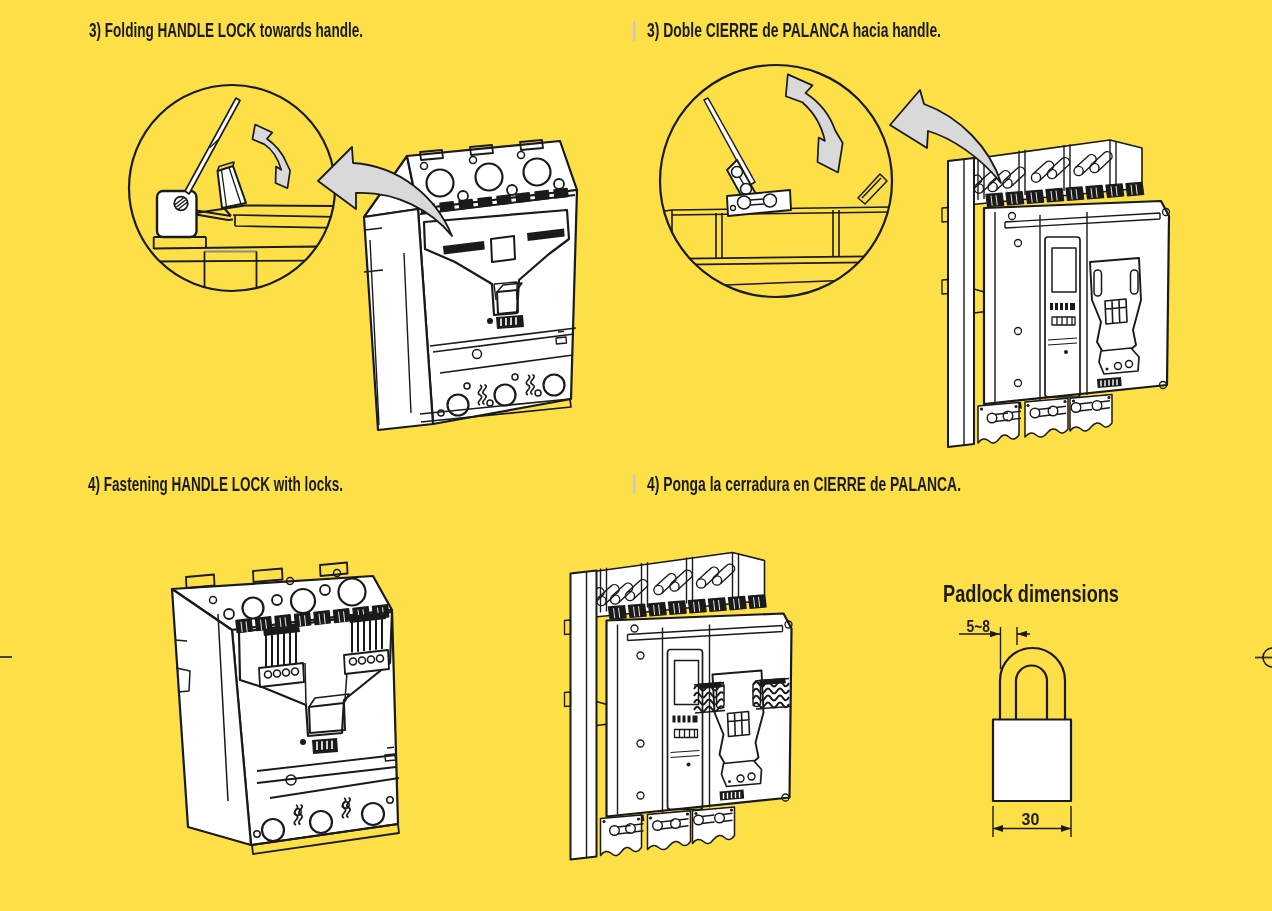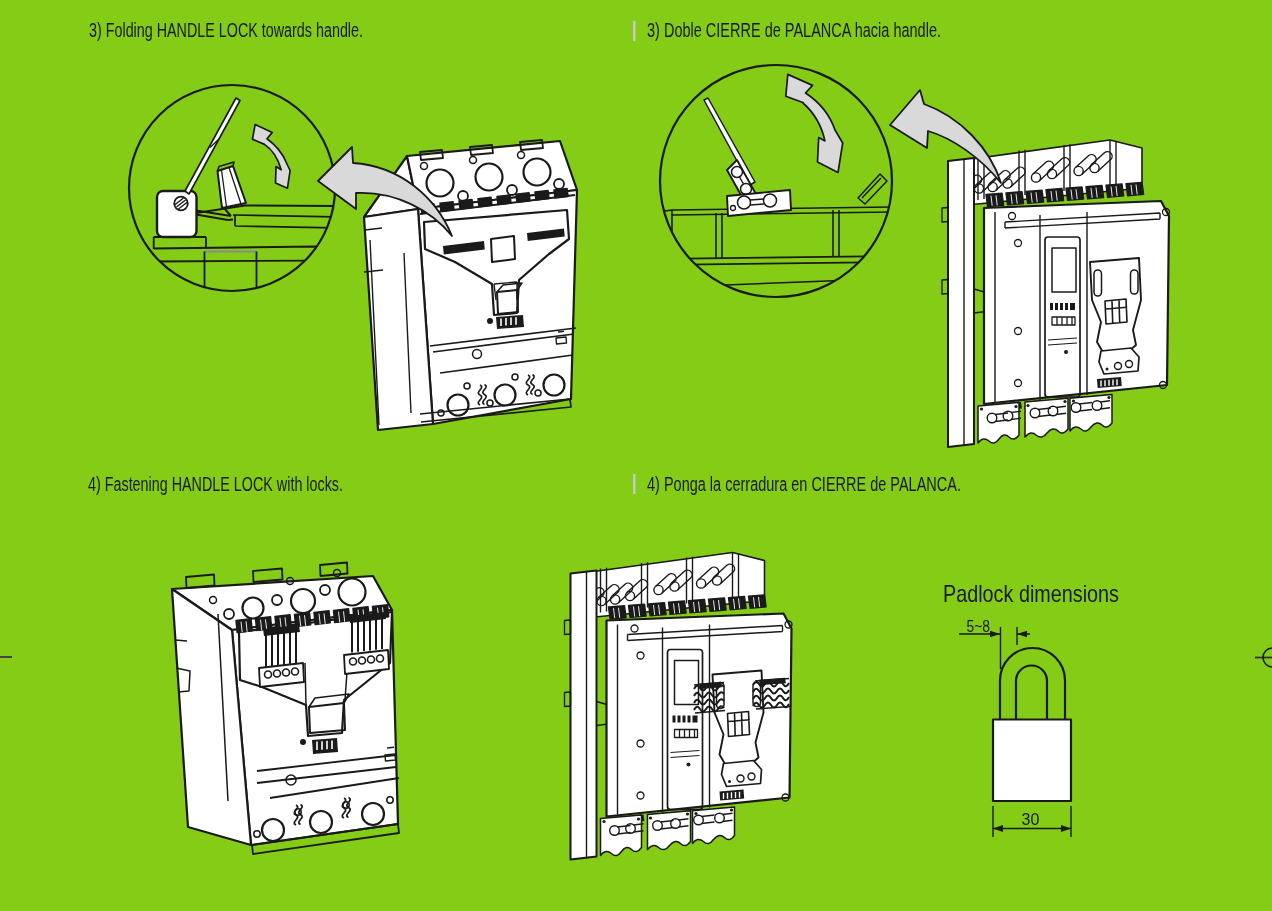--- a/index.html
+++ b/index.html
@@ -1,16 +1,16 @@
 <!DOCTYPE html>
 <html><head>
 <meta charset="utf-8">
 <style>
   html,body{margin:0;padding:0;background:#fff;}
-  #page{position:relative;width:1272px;height:911px;background:#84cc16;overflow:hidden;}
+  #page{position:relative;width:1272px;height:911px;background:#fde047;overflow:hidden;font-weight:bold;}
   svg{position:absolute;left:0;top:0;}
   text{font-family:"Liberation Sans",sans-serif;fill:#1a1a1a;}
 </style>
 </head>
 <body>
 <div id="page">
 <svg width="1272" height="911" viewBox="0 0 1272 911">
 <defs>
   <clipPath id="ctl">
           <circle cx="232" cy="188" r="103"></circle>

